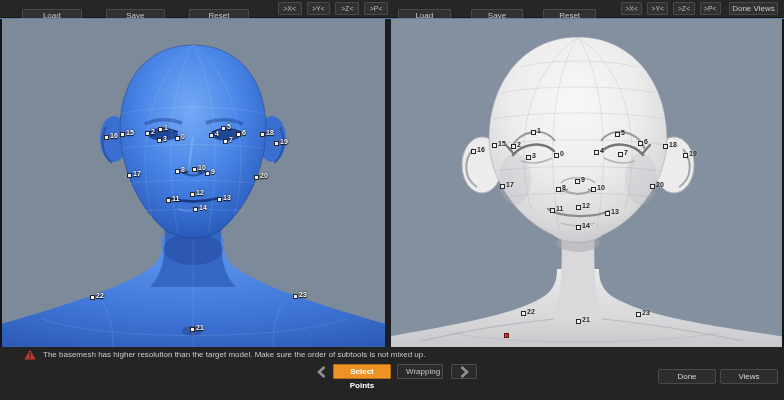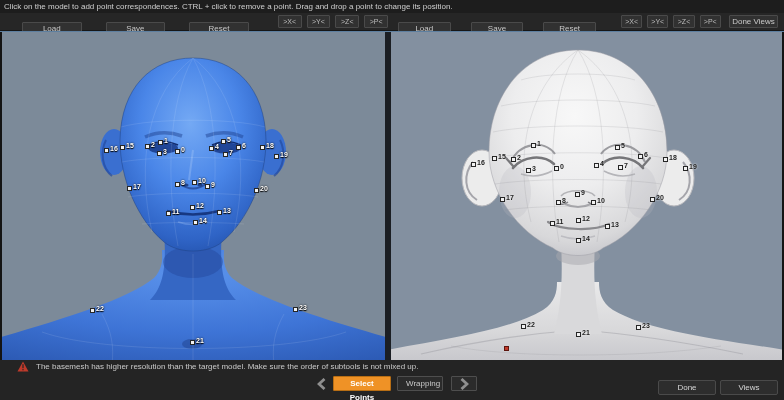--- a/index.html
+++ b/index.html
@@ -46,21 +46,21 @@
   .pt-sq{
     position:absolute;left:-2px;top:-2px;width:5px;height:5px;
     background:#f2f2f2;border:1px solid #262626;box-sizing:border-box;
   }
   .pt.red .pt-sq{background:#c03a2b;border-color:#5d160e;}
   .pt-lb{position:absolute;left:4px;top:-5px;font-size:7px;line-height:8px;font-weight:bold;}
   .viewport.left .pt-lb{color:#ffffff;text-shadow:0 0 2px #000,0 1px 1px #000;}
   .viewport.right .pt-lb{color:#1d1d1d;text-shadow:0 0 2px #f5f5f5;}
 
   
-  .warning-bar{height:14px;background:#242424;display:flex;align-items:center;padding-left:17px;}
+  .warning-bar{height:14px;background:#242424;display:flex;align-items:center;padding-left:24px;}
   .warning-bar .wtext{color:#c9c9c9;font-size:8px;margin-left:7px;}
 
   
   .bottom-bar{height:28px;background:#242424;position:relative;}
   .step-controls{position:absolute;left:314px;top:3px;display:flex;align-items:center;}
   .chev{display:flex;align-items:center;justify-content:center;}
   .chev.prev{width:14px;height:15px;margin-right:5px;}
   .step-btn{
     height:15px;line-height:14px;font-size:8px;text-align:center;
     border-radius:1px;box-sizing:border-box;padding:0 8px;cursor:default;
@@ -75,21 +75,20 @@
   .dc-btn{
     width:58px;height:15px;line-height:13px;background:#2d2d2d;border:1px solid #4a4a4a;
     color:#d6d6d6;font-size:8px;text-align:center;border-radius:2px;box-sizing:border-box;margin-left:4px;cursor:default;
   }
 </style>
 </head>
 <body>
 
 <div class="app">
 
-  <div class="instruction-bar">Click on the model to add point correspondences. CTRL + click to remove a point. Drag and drop a point to change its position.</div>
 
   <div class="toolbar">
     <div class="tb-half left">
       <div class="tb-btn wide">Load</div>
       <div class="tb-btn wide">Save</div>
       <div class="tb-btn wide">Reset</div>
       <div class="tb-spacer"></div>
       <div class="tb-btn axis">&gt;X&lt;</div>
       <div class="tb-btn axis">&gt;Y&lt;</div>
       <div class="tb-btn axis">&gt;Z&lt;</div>

